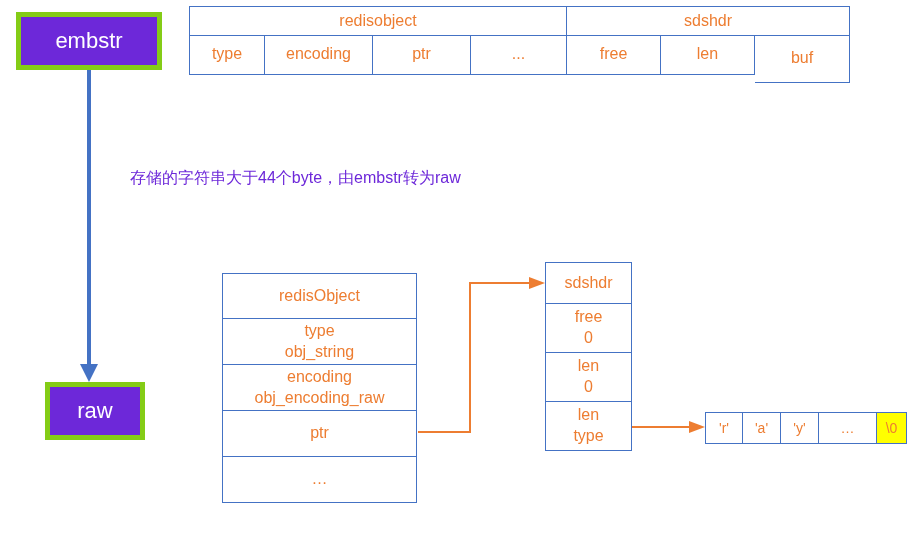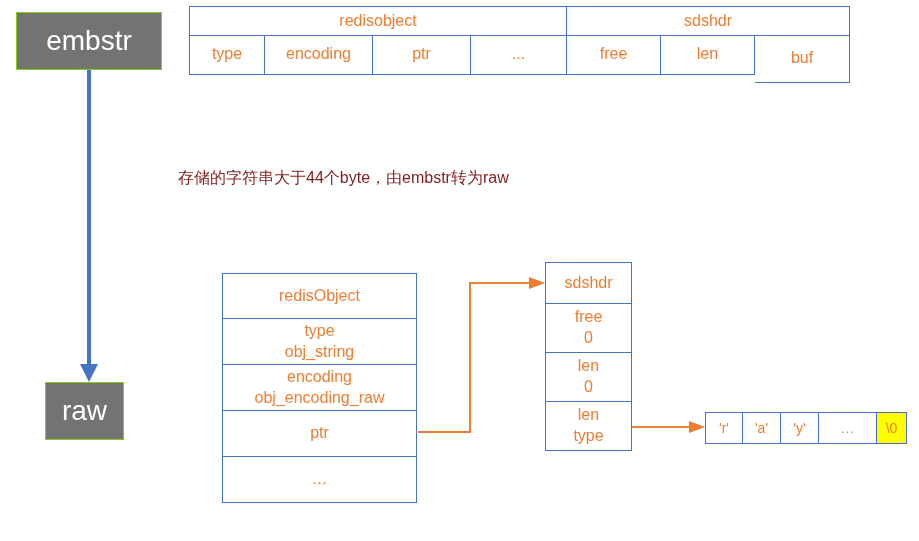--- a/index.html
+++ b/index.html
@@ -5,28 +5,28 @@
   * { box-sizing: border-box; }
   body {
     margin: 0;
     font-family: Arial, "Microsoft YaHei", sans-serif;
     background: #fff;
     width: 919px;
     height: 541px;
     position: relative;
   }
   .blue-box {
-    background: #737373;
+    background: #6d28d9;
     color: #fff;
     text-align: center;
-    border: 1px solid #84cc16;
+    border: 5px solid #84cc16;
     display: flex;
     align-items: center;
     justify-content: center;
-    font-size: 28px;
+    font-size: 22px;
     font-weight: 400;
     position: absolute;
   }
   .cell {
     border: 1px solid #4472c4;
     color: #ed7d31;
     font-size: 16px;
     text-align: center;
     display: flex;
     flex-direction: column;
@@ -35,23 +35,22 @@
     line-height: 1.3;
   }
   .row { position: absolute; display: flex; }
   .row .cell { border-left: none; }
   .row .cell:first-child { border-left: 1px solid #4472c4; }
   .stack { position: absolute; display: flex; flex-direction: column; }
   .stack .cell { border-top: none; }
   .stack .cell:first-child { border-top: 1px solid #4472c4; }
   .annotation {
     position: absolute;
-    color: #7f1d1d;
+    color: #6d28d9;
     font-size: 16px;
-    margin-left: 48px;
   }
   svg.arrow { position: absolute; overflow: visible; }
   .arrow-line { stroke: #ed7d31; stroke-width: 2; fill: none; }
   .arrow-head { fill: #ed7d31; }
   .blue-arrow-line { stroke: #4472c4; stroke-width: 4; fill: none; }
   .blue-arrow-head { fill: #4472c4; }
   .yellow-cell { background: #ffff00; color: #ed7d31; }
   .thin-border .cell { border-width: 1px; }
 </style>
 </head>
@@ -76,21 +75,21 @@
   <div class="cell" style="width:95px; height:48px; border-top:none;">buf</div>
 </div>
 
 <div class="annotation" style="left:130px; top:168px;">存储的字符串大于44个byte，由embstr转为raw</div>
 
 <svg class="arrow" style="left:0; top:0;" width="200" height="420">
   <line class="blue-arrow-line" x1="89" y1="70" x2="89" y2="368"></line>
   <polygon class="blue-arrow-head" points="89,382 80,364 98,364"></polygon>
 </svg>
 
-<div class="blue-box" style="left:45px; top:382px; width:79px; height:58px;">
+<div class="blue-box" style="left:45px; top:382px; width:100px; height:58px;">
   <span>raw</span>
 </div>
 
 <div class="stack" style="left:222px; top:273px; width:195px;">
   <div class="cell" style="height:46px;">redisObject</div>
   <div class="cell" style="height:46px;">
     <span>type</span>
     <span>obj_string</span>
   </div>
   <div class="cell" style="height:46px;">

